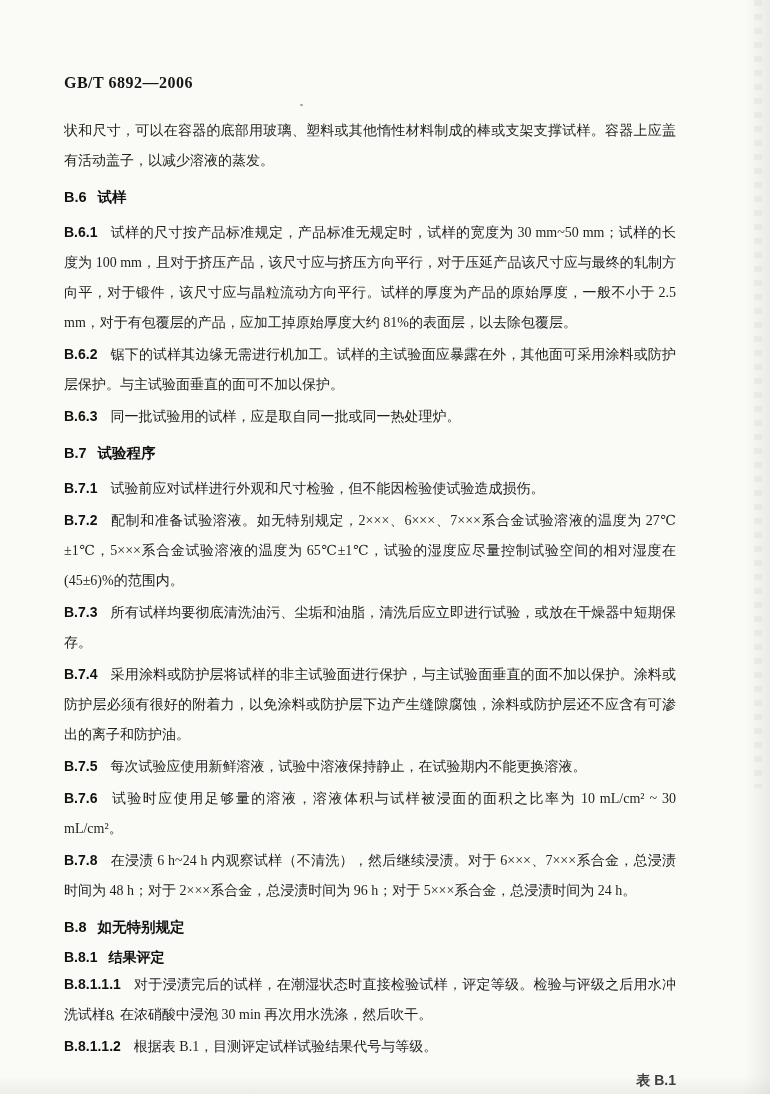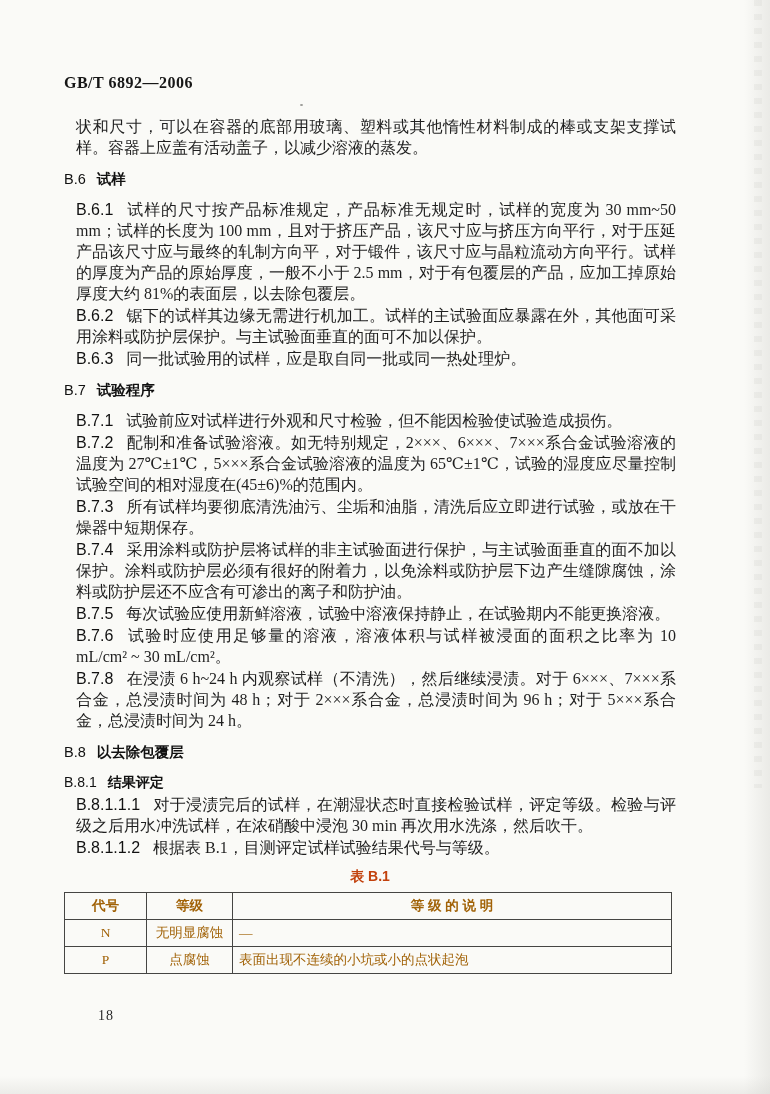--- a/index.html
+++ b/index.html
@@ -26,44 +26,44 @@
     pointer-events:none;
   }
   .scan-speckle{position:absolute;width:3px;height:2px;background:#9a9a96;border-radius:50%;}
 
   .doc{position:absolute;left:64px;top:72px;width:612px;}
   .doc-code{
     font-weight:bold;font-size:16px;line-height:22px;letter-spacing:.5px;
     margin:0 0 22px 0;color:#161616;
   }
   .para{
-    font-size:16px;line-height:21px;margin:0 0 1px 12px;
+    font-size:14px;line-height:30px;margin:0 0 1px 0;
     text-align:justify;
   }
   .lbl{
     font-family:"Liberation Sans","DejaVu Sans",sans-serif;
-    font-weight:normal;color:#111;margin-right:13px;white-space:nowrap;
+    font-weight:bold;color:#111;margin-right:13px;white-space:nowrap;
   }
   .h-sec{
     font-family:"Liberation Sans","DejaVu Sans",sans-serif;
     font-weight:bold;color:#111;font-size:14.5px;line-height:21px;
     margin:11px 0 9px 0;
   }
   .h-sec .lbl{margin-right:11px;}
   .h-sub{
     font-family:"Liberation Sans","DejaVu Sans",sans-serif;
     font-weight:bold;color:#111;font-size:14px;line-height:21px;
     margin:1px 0 1px 0;
   }
   .h-sub .lbl{margin-right:11px;}
 
   .tbl-caption{
     font-family:"Liberation Sans","DejaVu Sans",sans-serif;
-    font-weight:bold;font-size:14px;line-height:21px;text-align:center;
-    margin:8px 0 5px 0;color:#c2410c;
+    font-weight:bold;font-size:14px;line-height:21px;text-align:right;
+    margin:8px 0 5px 0;color:#404040;
   }
   table.b1{
     border-collapse:collapse;width:608px;table-layout:fixed;
     font-size:13.5px;color:#a16207;padding-left:8px;
   }
   table.b1 th, table.b1 td{
     border:1.6px solid #454543;padding:2px 6px;height:22px;
     font-weight:normal;
   }
   table.b1 th{font-family:"Liberation Sans","DejaVu Sans",sans-serif;font-weight:bold;text-align:center;}
@@ -127,21 +127,21 @@
       <span class="lbl">B.7.5</span><span>每次试验应使用新鲜溶液，试验中溶液保持静止，在试验期内不能更换溶液。</span>
     </div>
     <div class="para">
       <span class="lbl">B.7.6</span><span>试验时应使用足够量的溶液，溶液体积与试样被浸面的面积之比率为 10 mL/cm² ~ 30 mL/cm²。</span>
     </div>
     <div class="para">
       <span class="lbl">B.7.8</span><span>在浸渍 6 h~24 h 内观察试样（不清洗），然后继续浸渍。对于 6×××、7×××系合金，总浸渍时间为 48 h；对于 2×××系合金，总浸渍时间为 96 h；对于 5×××系合金，总浸渍时间为 24 h。</span>
     </div>
 
     <div class="h-sec">
-      <span class="lbl">B.8</span><span>以去除包覆层</span>
+      <span class="lbl">B.8</span><span>如无特别规定</span>
     </div>
     <div class="h-sub">
       <span class="lbl">B.8.1</span><span>结果评定</span>
     </div>
 
     <div class="para">
       <span class="lbl">B.8.1.1.1</span><span>对于浸渍完后的试样，在潮湿状态时直接检验试样，评定等级。检验与评级之后用水冲洗试样，在浓硝酸中浸泡 30 min 再次用水洗涤，然后吹干。</span>
     </div>
     <div class="para">
       <span class="lbl">B.8.1.1.2</span><span>根据表 B.1，目测评定试样试验结果代号与等级。</span>

